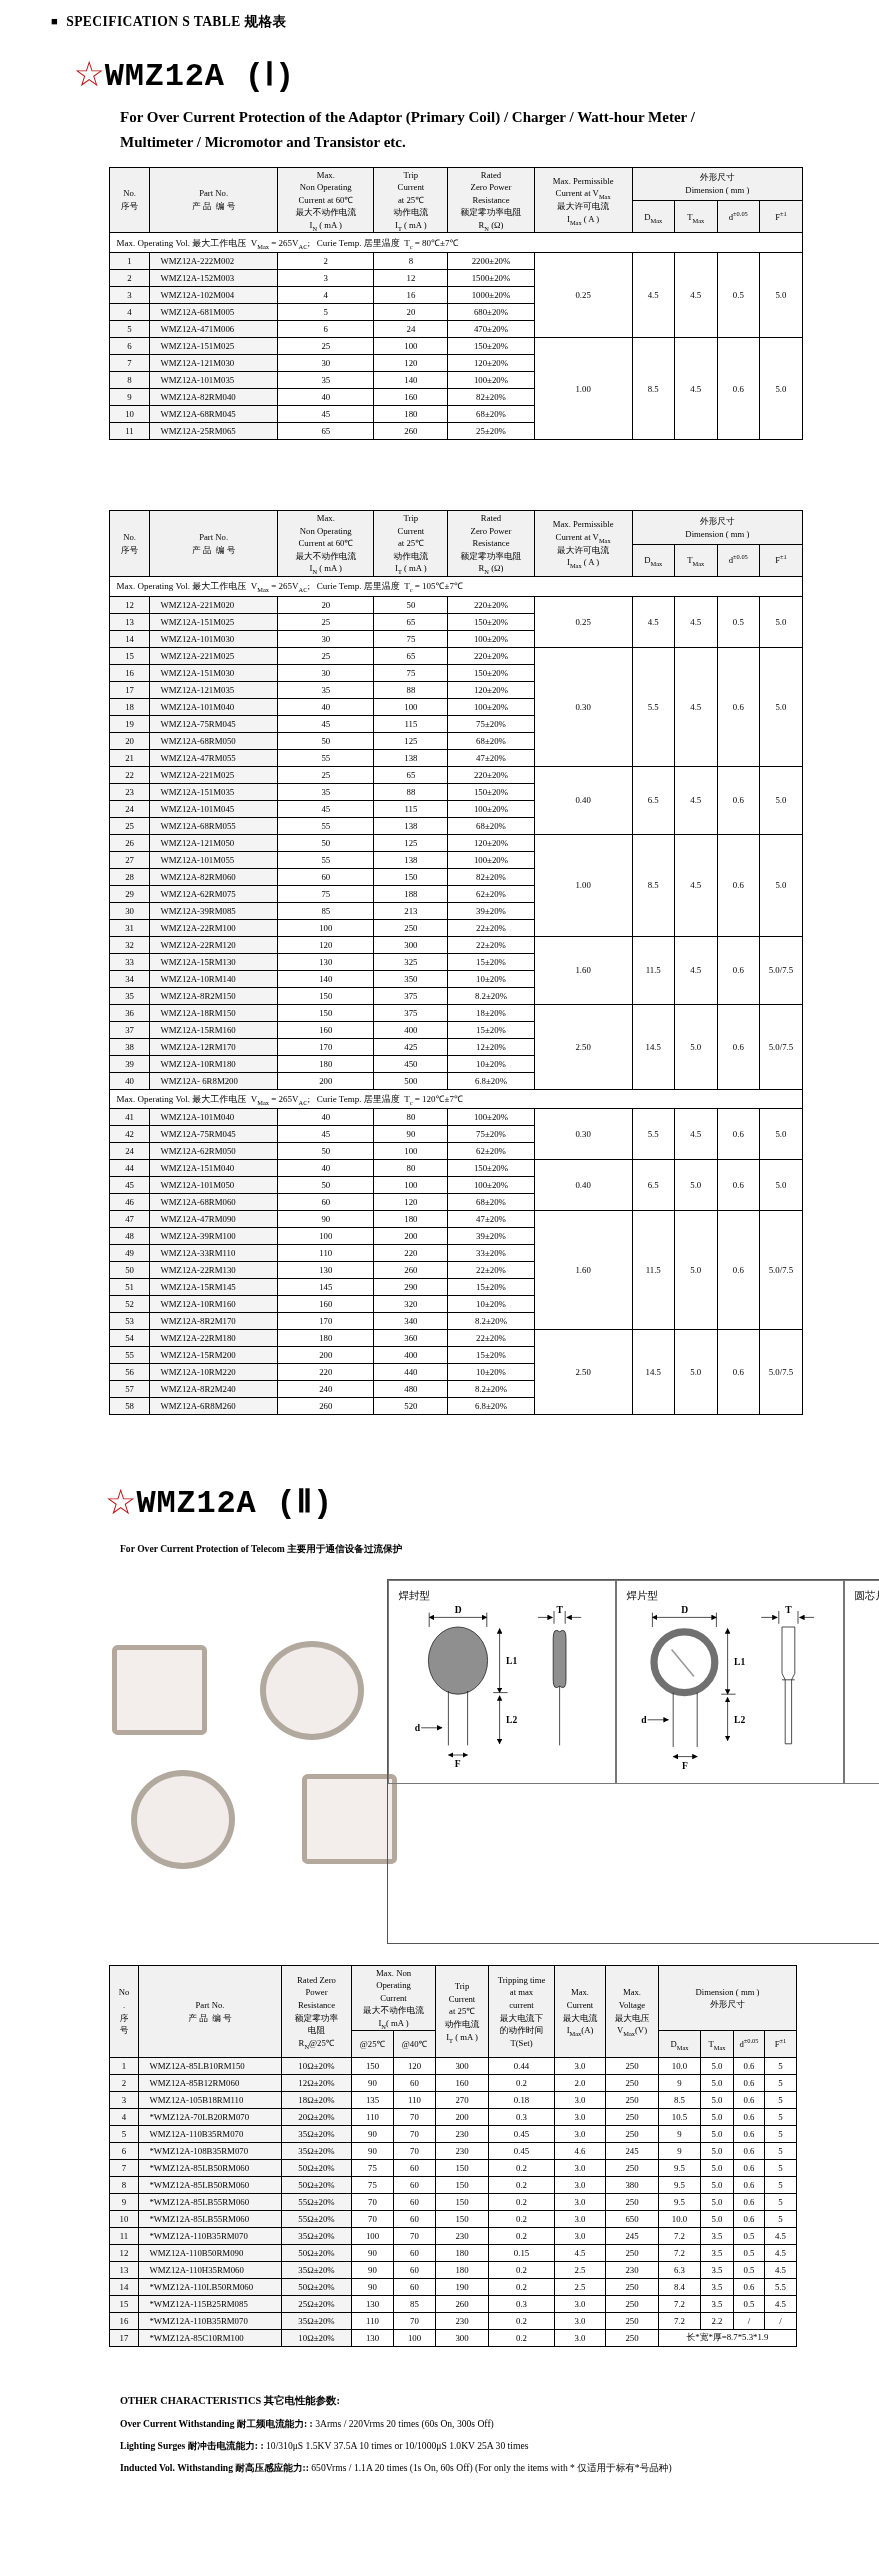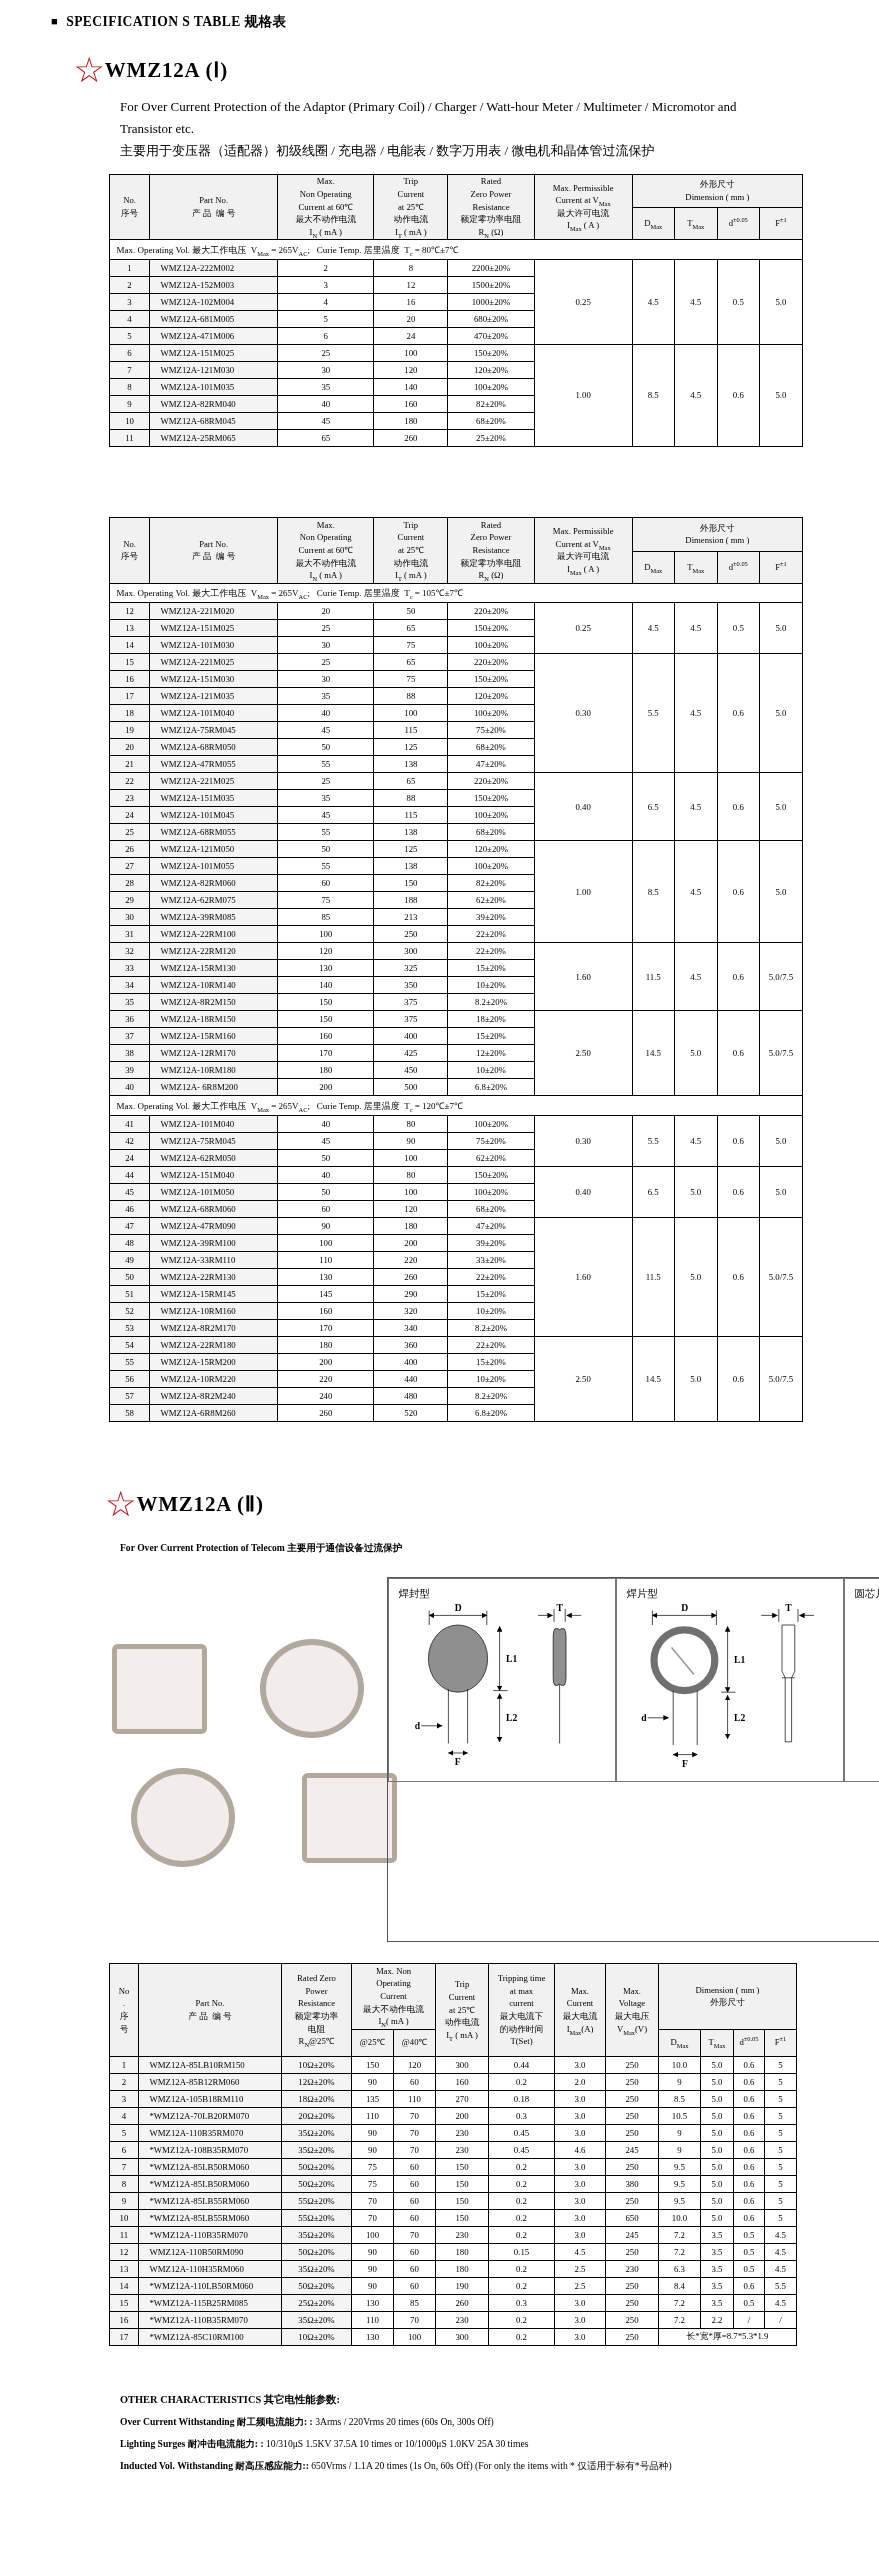--- a/index.html
+++ b/index.html
@@ -5,22 +5,22 @@
   * { box-sizing: border-box; }
   html,body { margin:0; padding:0; background:#ffffff; }
   body { width:879px; color:#000; font-family:"Liberation Serif", serif; }
   .page { padding:13px 45px 48px 51px; }
 
   
   .doc-title { display:flex; align-items:center; gap:8px; font-size:13.6px; font-weight:bold; letter-spacing:0.4px; }
   .doc-title .sq { font-size:11.2px; position:relative; top:-0.8px; }
   .series-heading { display:flex; align-items:center; margin-top:24px; }
   .series-heading .star { color:#bb1111; font-size:35px; line-height:0.9; font-weight:normal; }
-  .series-heading .series-name { font-family:Liberation Serif, serif; font-weight:bold; font-size:21px; letter-spacing:0.8px; }
-  .desc { margin:9.6px 0 0 69px; font-weight:normal; font-size:13px; line-height:1.7; max-width:641px; }
+  .series-heading .series-name { font-family:Liberation Mono, monospace; font-weight:bold; font-size:32px; letter-spacing:0.8px; }
+  .desc { margin:9.6px 0 0 69px; font-weight:bold; font-size:15px; line-height:1.7; max-width:641px; }
   .subtitle { margin:21px 0 0 69px; font-weight:bold; font-size:9.6px; }
 
   
   table.spec { border-collapse:collapse; table-layout:fixed; width:694px; margin:11.2px 0 0 58px;
                font-size:8.8px; border:1.6px solid #000; }
   table.spec th, table.spec td { border:0.8px solid #000; text-align:center; padding:0.8px 1.6px; overflow:hidden; }
   table.spec thead th { background:#f1f1f1; font-weight:normal; line-height:1.45; font-size:8.7px; }
   table.spec thead { border-bottom:1.6px solid #000; }
   table.spec td { height:17px; }
   table.spec td.shade { background:#f4f4f4; }
@@ -66,21 +66,20 @@
     <span class="sq">■</span>
     <span>SPECIFICATION S TABLE 规格表</span>
   </div>
 
   <div class="series-heading" style="padding-left:22.4px;">
     <span class="star">☆</span>
     <span class="series-name">WMZ12A (Ⅰ)</span>
   </div>
   <div class="desc">
     <div>For Over Current Protection of the Adaptor (Primary Coil) / Charger / Watt-hour Meter / Multimeter / Micromotor and Transistor etc.</div>
-    <div>主要用于变压器（适配器）初级线圈 / 充电器 / 电能表 / 数字万用表 / 微电机和晶体管过流保护</div>
   </div>
 
   <table class="spec">
     <colgroup>
       <col style="width:40px">
         <col style="width:128px">
         <col style="width:96px">
         <col style="width:74px">
       <col style="width:86px">
         <col style="width:98px">

